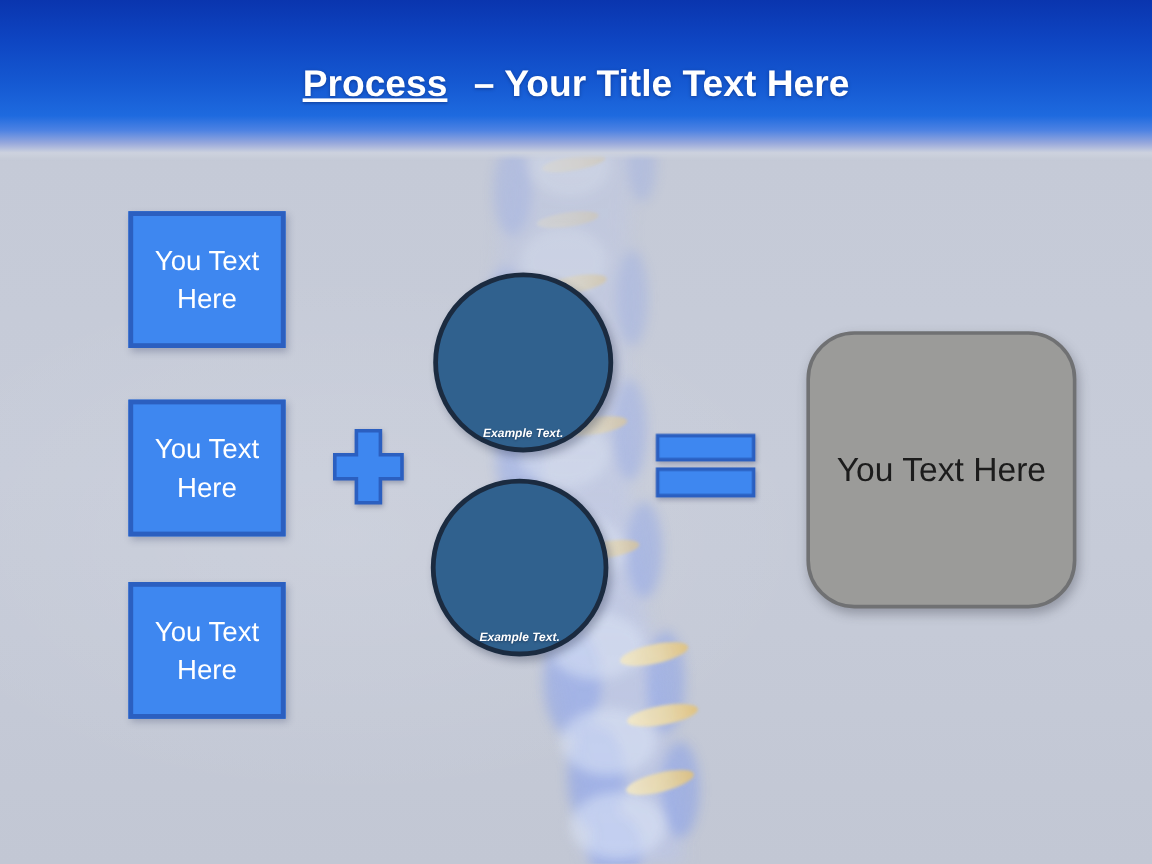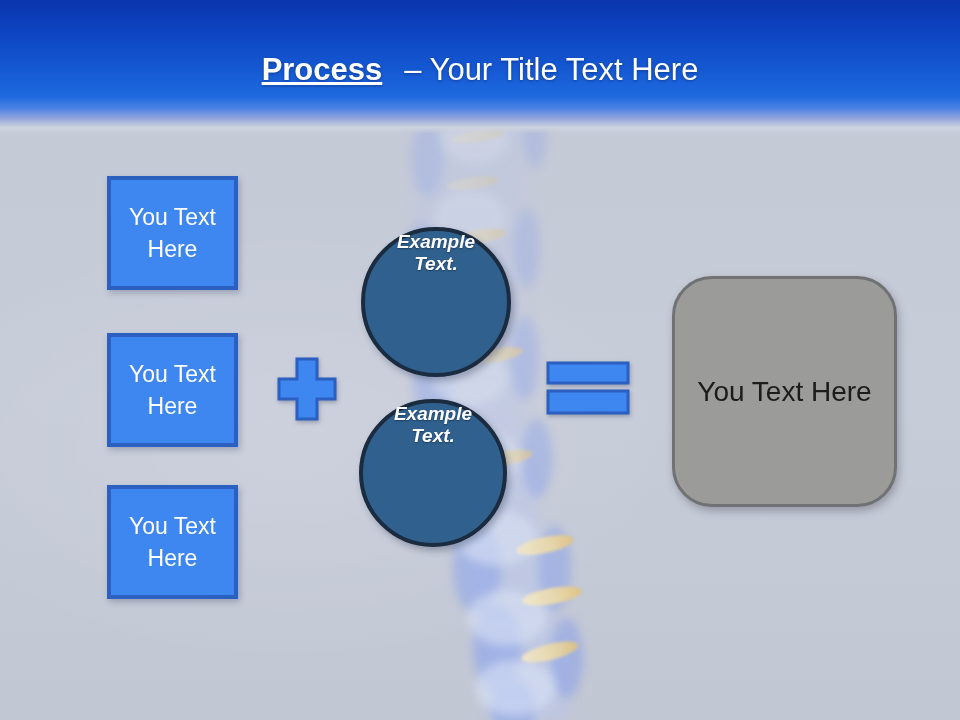--- a/index.html
+++ b/index.html
@@ -28,21 +28,21 @@
   }
   .slide-title {
     position: absolute; left: 0; top: 50px; width: 960px;
     text-align: center;
     color: var(--title-text, #ffffff);
     font-size: 31px; line-height: 40px;
     text-shadow: 0 1px 3px rgba(0,0,40,0.35);
     white-space: nowrap;
   }
   .slide-title .emph { font-weight: 700; text-decoration: underline; }
-  .slide-title .rest { font-weight: 400; margin-left: 22px; }
+  .slide-title .rest { font-weight: 700; margin-left: 22px; }
 
   
   .spine-wrap { position: absolute; left: 385px; top: 98px; width: 250px; height: 622px; }
 
   
   .input-box {
     position: absolute; left: 107px; width: 131px; height: 114px;
     box-sizing: border-box;
     background: var(--shape-blue-fill, #3e87f0);
     border: 4px solid var(--shape-blue-border, #2b5fc0);
@@ -61,25 +61,25 @@
   #plus-op   { left: 277px; top: 357px; }
   #equals-op { left: 546px; top: 361px; }
 
   .process-circle {
     position: absolute;
     box-sizing: border-box;
     border-radius: 50%;
     background: var(--circle-fill, #30618e);
     border: 4px solid var(--circle-border, #1b2b40);
     box-shadow: 3px 4px 7px rgba(15,25,55,0.30);
-    display: flex; align-items: flex-start; justify-content: center;
+    display: flex; align-items: flex-end; justify-content: center;
     text-align: center;
     color: var(--shape-text, #ffffff);
     font-weight: 700; font-style: italic;
-    font-size: 19px; line-height: 22px;
+    font-size: 10px; line-height: 22px;
     text-shadow: 0 1px 2px rgba(0,0,30,0.4);
   }
   .process-circle .circle-label { width: 104px; }
   #process-circle-1 { left: 361px; top: 227px; width: 150px; height: 150px; }
   #process-circle-2 { left: 359px; top: 399px; width: 148px; height: 148px; }
 
   .result-box {
     position: absolute; left: 672px; top: 276px; width: 225px; height: 231px;
     box-sizing: border-box;
     background: var(--result-fill, #9b9b99);

